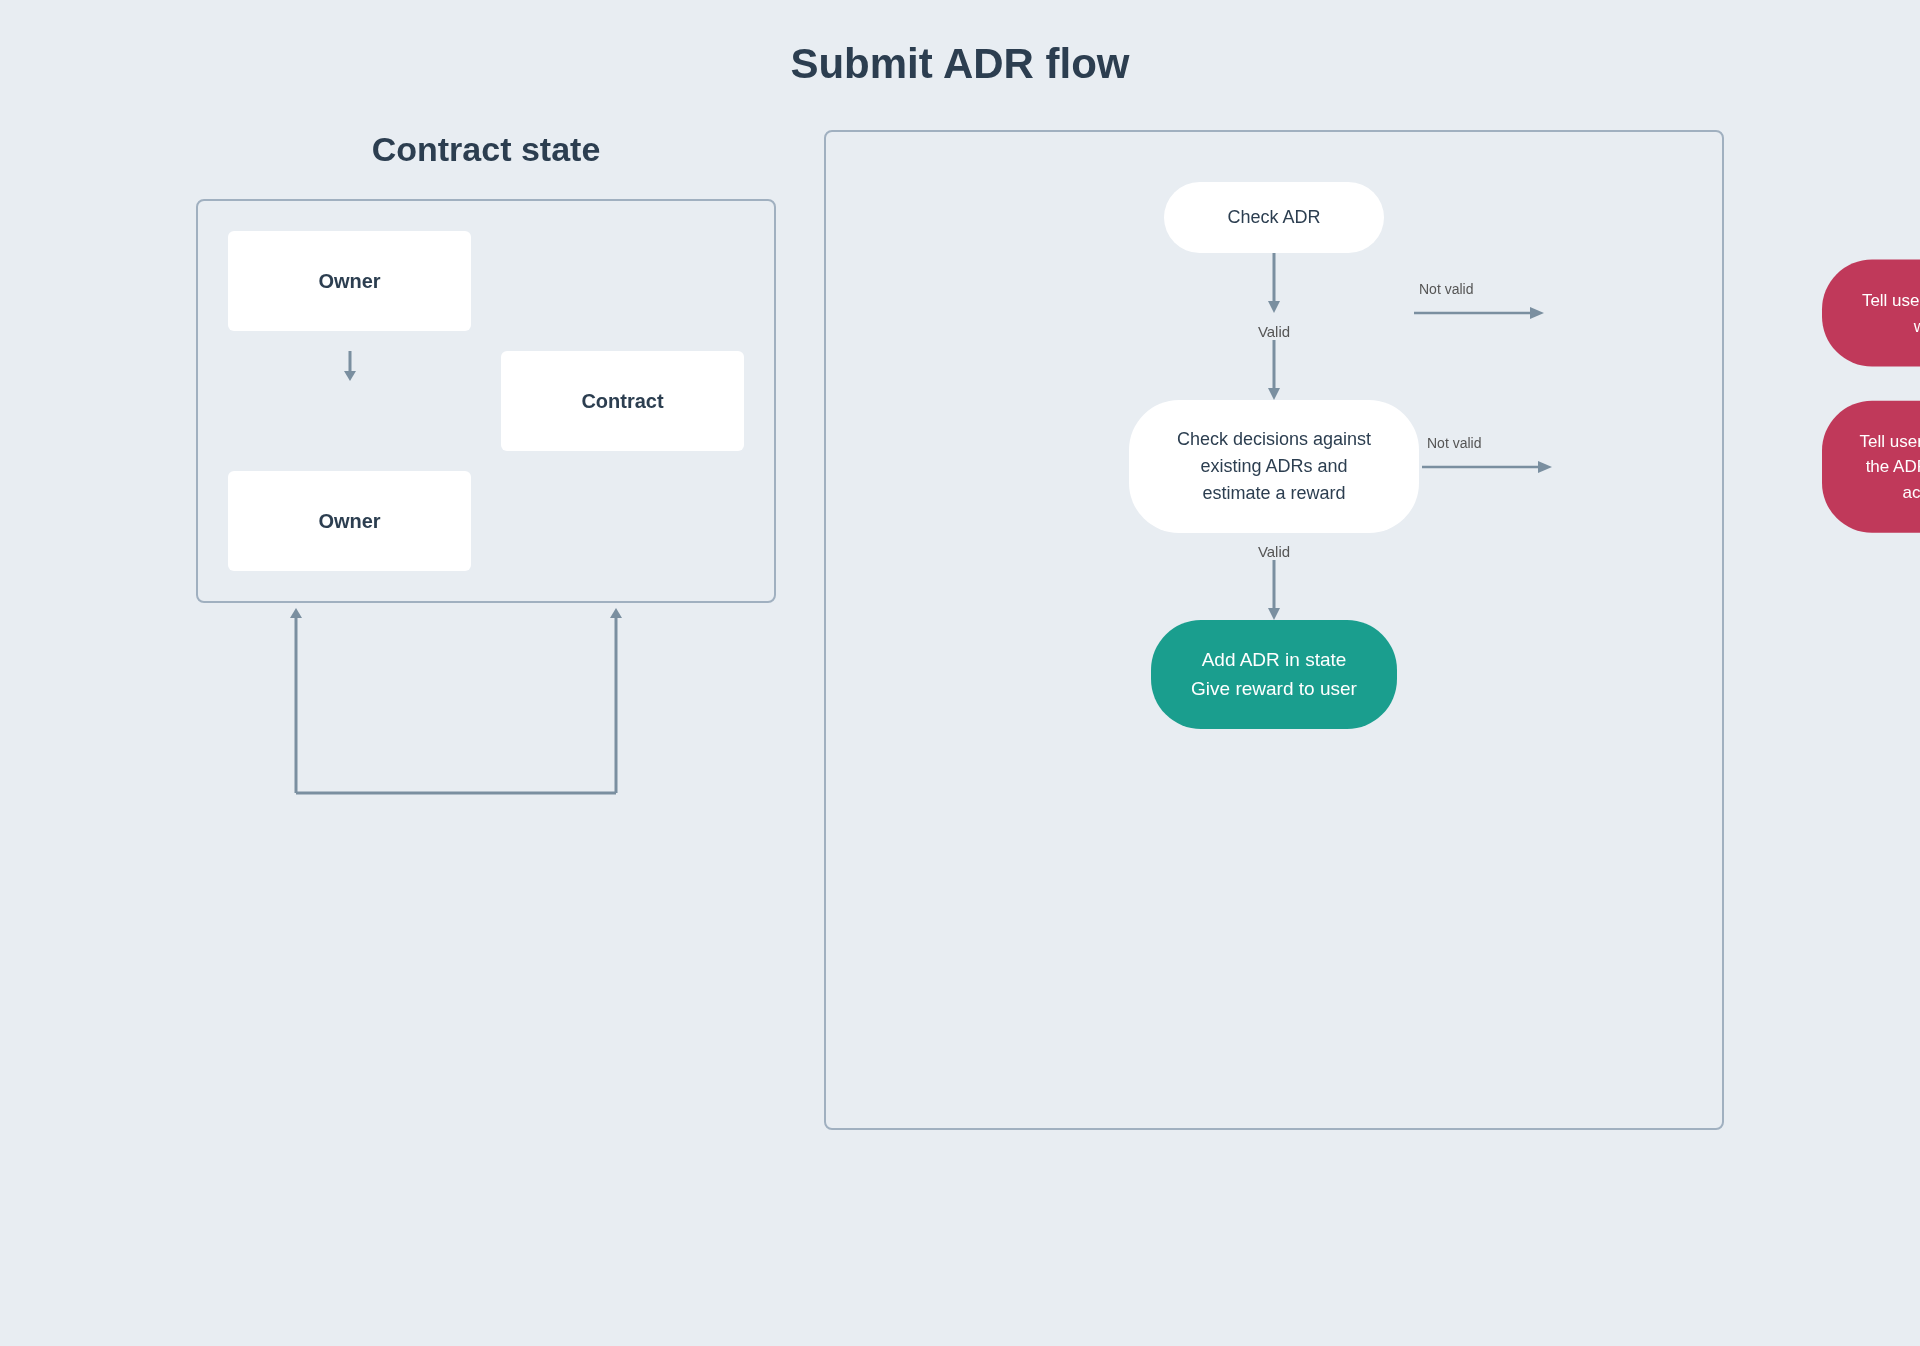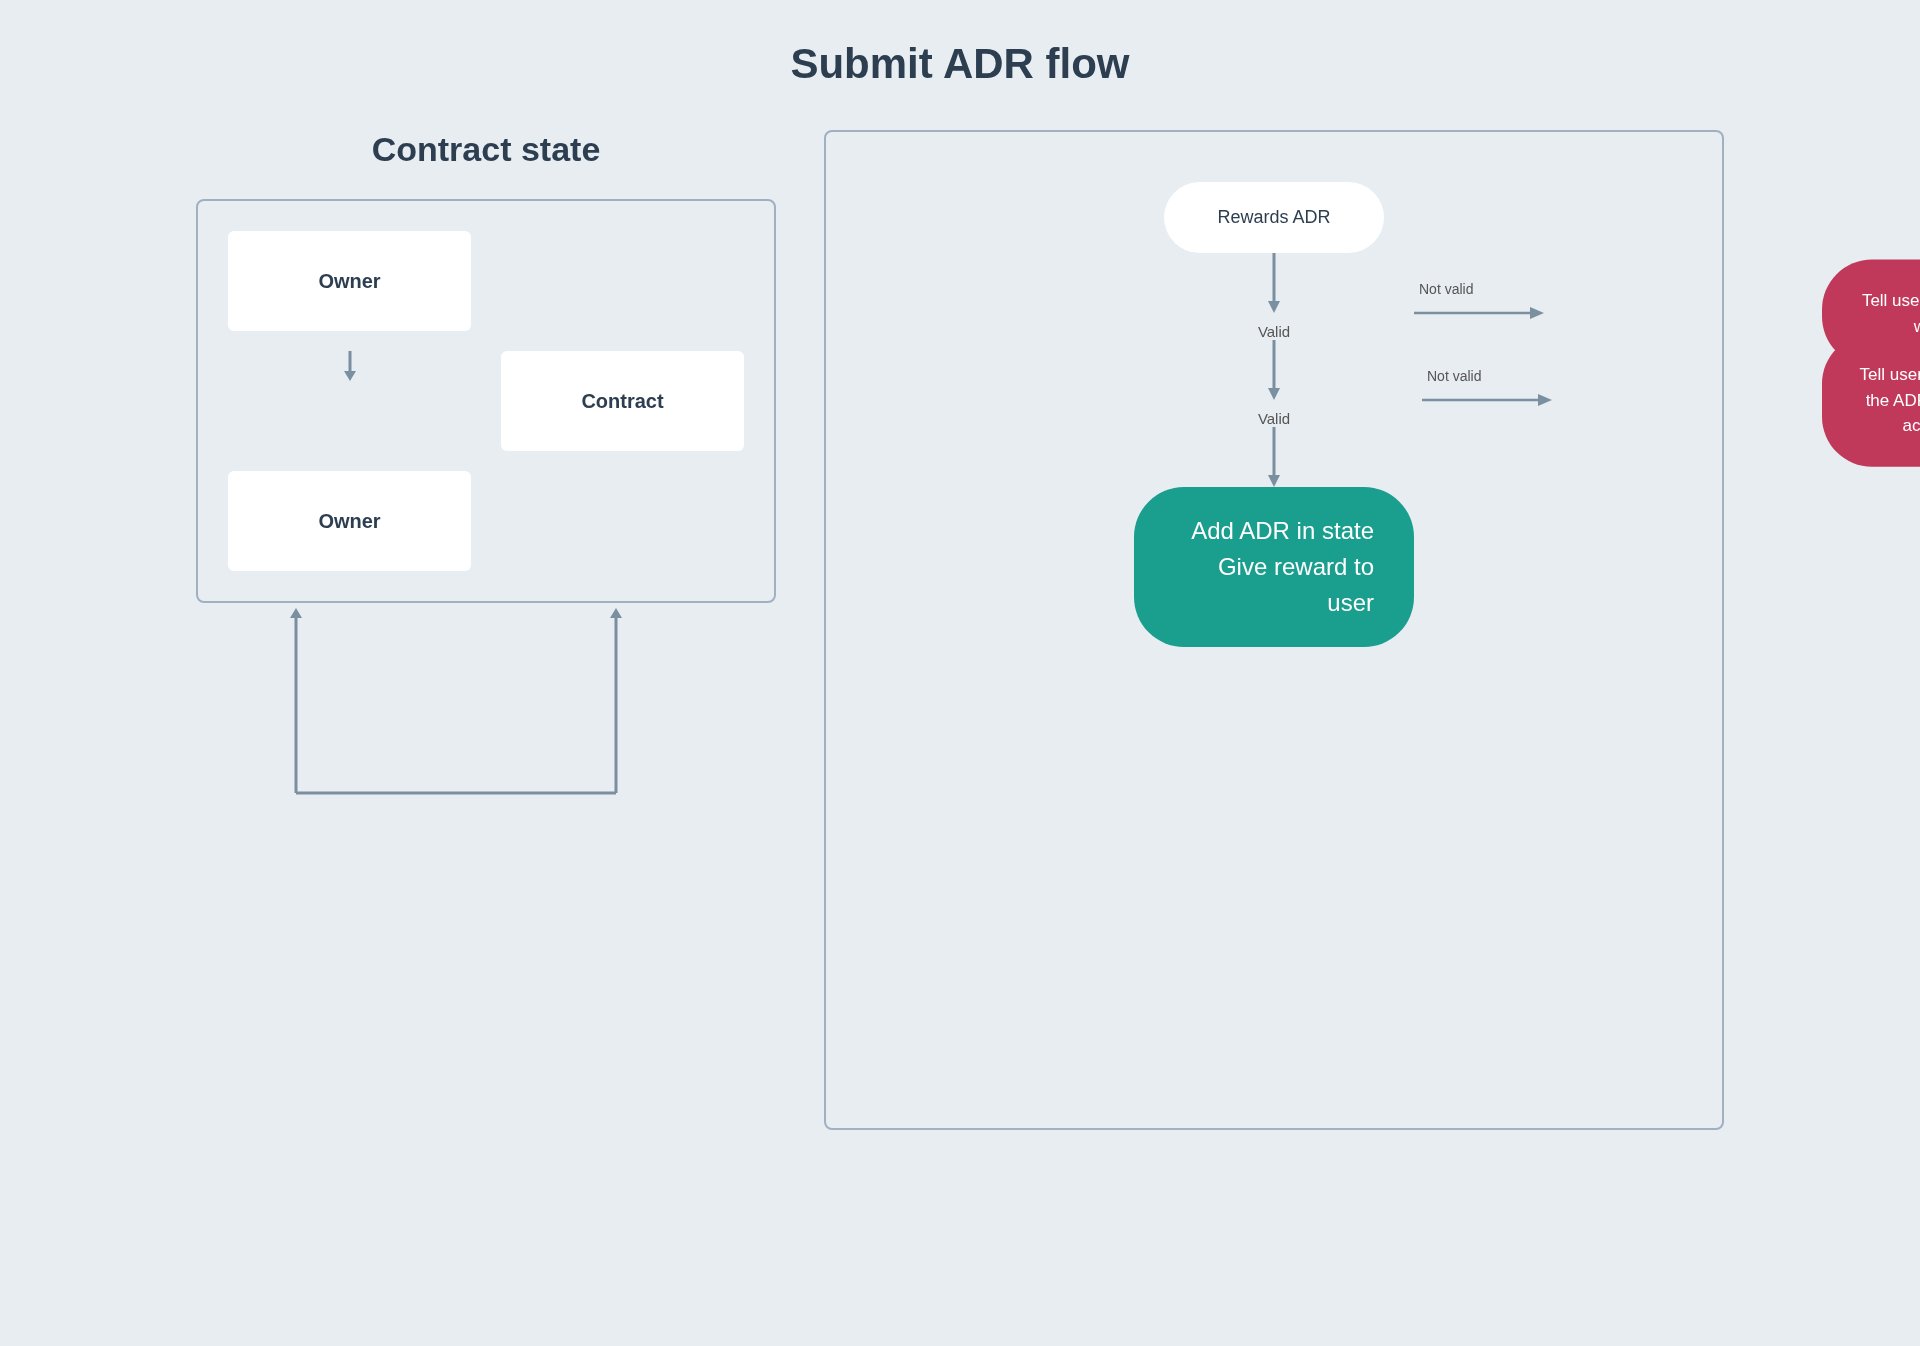--- a/index.html
+++ b/index.html
@@ -104,22 +104,22 @@
       max-width: 260px;
       line-height: 1.5;
       position: relative;
       z-index: 2;
     }
 
     .flow-node-teal {
       background: #1a9e8e;
       border-radius: 50px;
       padding: 26px 40px;
-      text-align: right;
-      font-size: 24px;
+      text-align: center;
+      font-size: 19px;
       color: white;
       min-width: 240px;
       max-width: 280px;
       line-height: 1.5;
       z-index: 2;
     }
 
     .error-node {
       background: #c0395a;
       border-radius: 50px;
@@ -180,21 +180,21 @@
       </svg>
     </div>
   </div>
 
   <div class="adr-flow-panel" style="position:relative; min-height: 1000px;">
 
     <div style="position:relative; display:flex; flex-direction:column; align-items:center; gap:0;">
 
       <div style="position:relative; z-index:2;">
         <div class="flow-node">
-          <span>Rewards ADR</span>
+          <span>Check ADR</span>
         </div>
       </div>
 
       <div style="display:flex;flex-direction:column;align-items:center;">
         <svg width="20" height="60" viewBox="0 0 20 60">
           <line x1="10" y1="0" x2="10" y2="50" stroke="#7a8fa0" stroke-width="3"></line>
           <polygon points="4,48 16,48 10,60" fill="#7a8fa0"></polygon>
         </svg>
       </div>
 
@@ -215,20 +215,23 @@
 
       <div style="display:flex;flex-direction:column;align-items:center;">
         <span style="font-size:15px;color:#555;margin-top:10px;">Valid</span>
         <svg width="20" height="60" viewBox="0 0 20 60">
           <line x1="10" y1="0" x2="10" y2="50" stroke="#7a8fa0" stroke-width="3"></line>
           <polygon points="4,48 16,48 10,60" fill="#7a8fa0"></polygon>
         </svg>
       </div>
 
       <div style="position:relative; width:100%; display:flex; justify-content:center;">
+        <div class="flow-node" style="min-width:240px; max-width:290px; padding:26px 36px;">
+          <span>Check decisions against existing ADRs and estimate a reward</span>
+        </div>
 
         <div style="position:absolute; left:calc(50% + 148px); top:50%; transform:translateY(-50%); display:flex; align-items:center;">
           <svg width="130" height="20" viewBox="0 0 130 20">
             <line x1="0" y1="10" x2="118" y2="10" stroke="#7a8fa0" stroke-width="2.5"></line>
             <polygon points="116,4 130,10 116,16" fill="#7a8fa0"></polygon>
           </svg>
           <span style="position:absolute;top:-22px;left:5px;font-size:14px;color:#555;white-space:nowrap;">Not valid</span>
         </div>
 
         <div class="error-node" style="right:-390px; min-width:200px; max-width:230px; padding: 28px 26px;">

